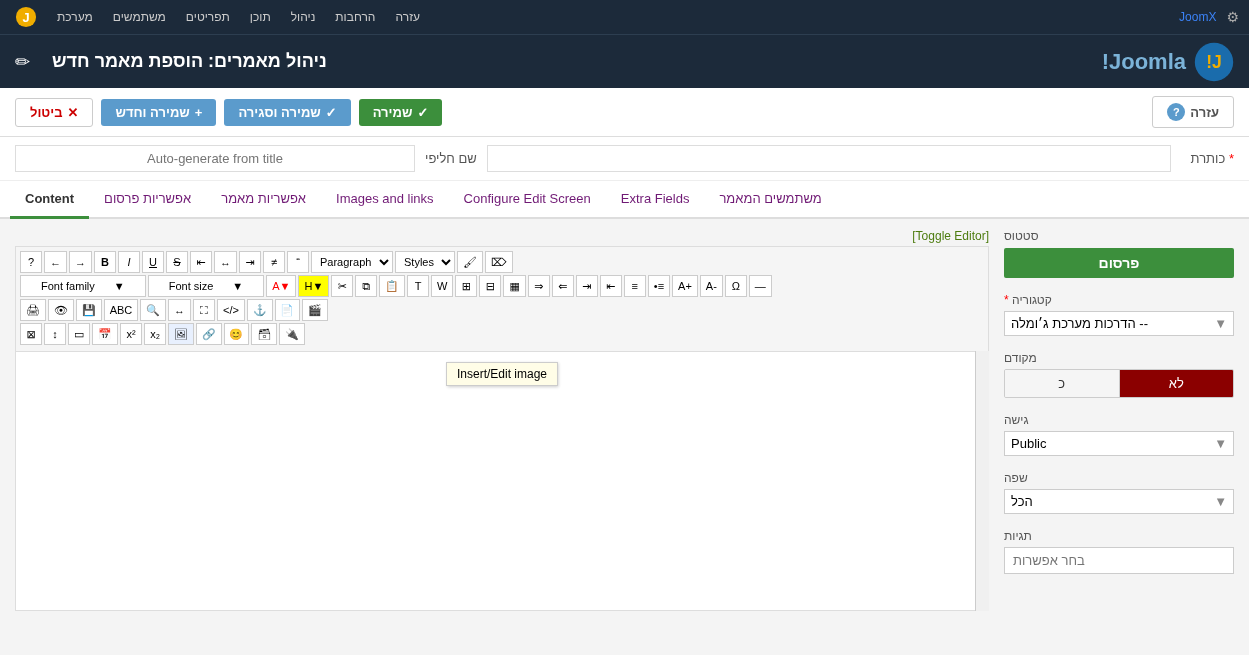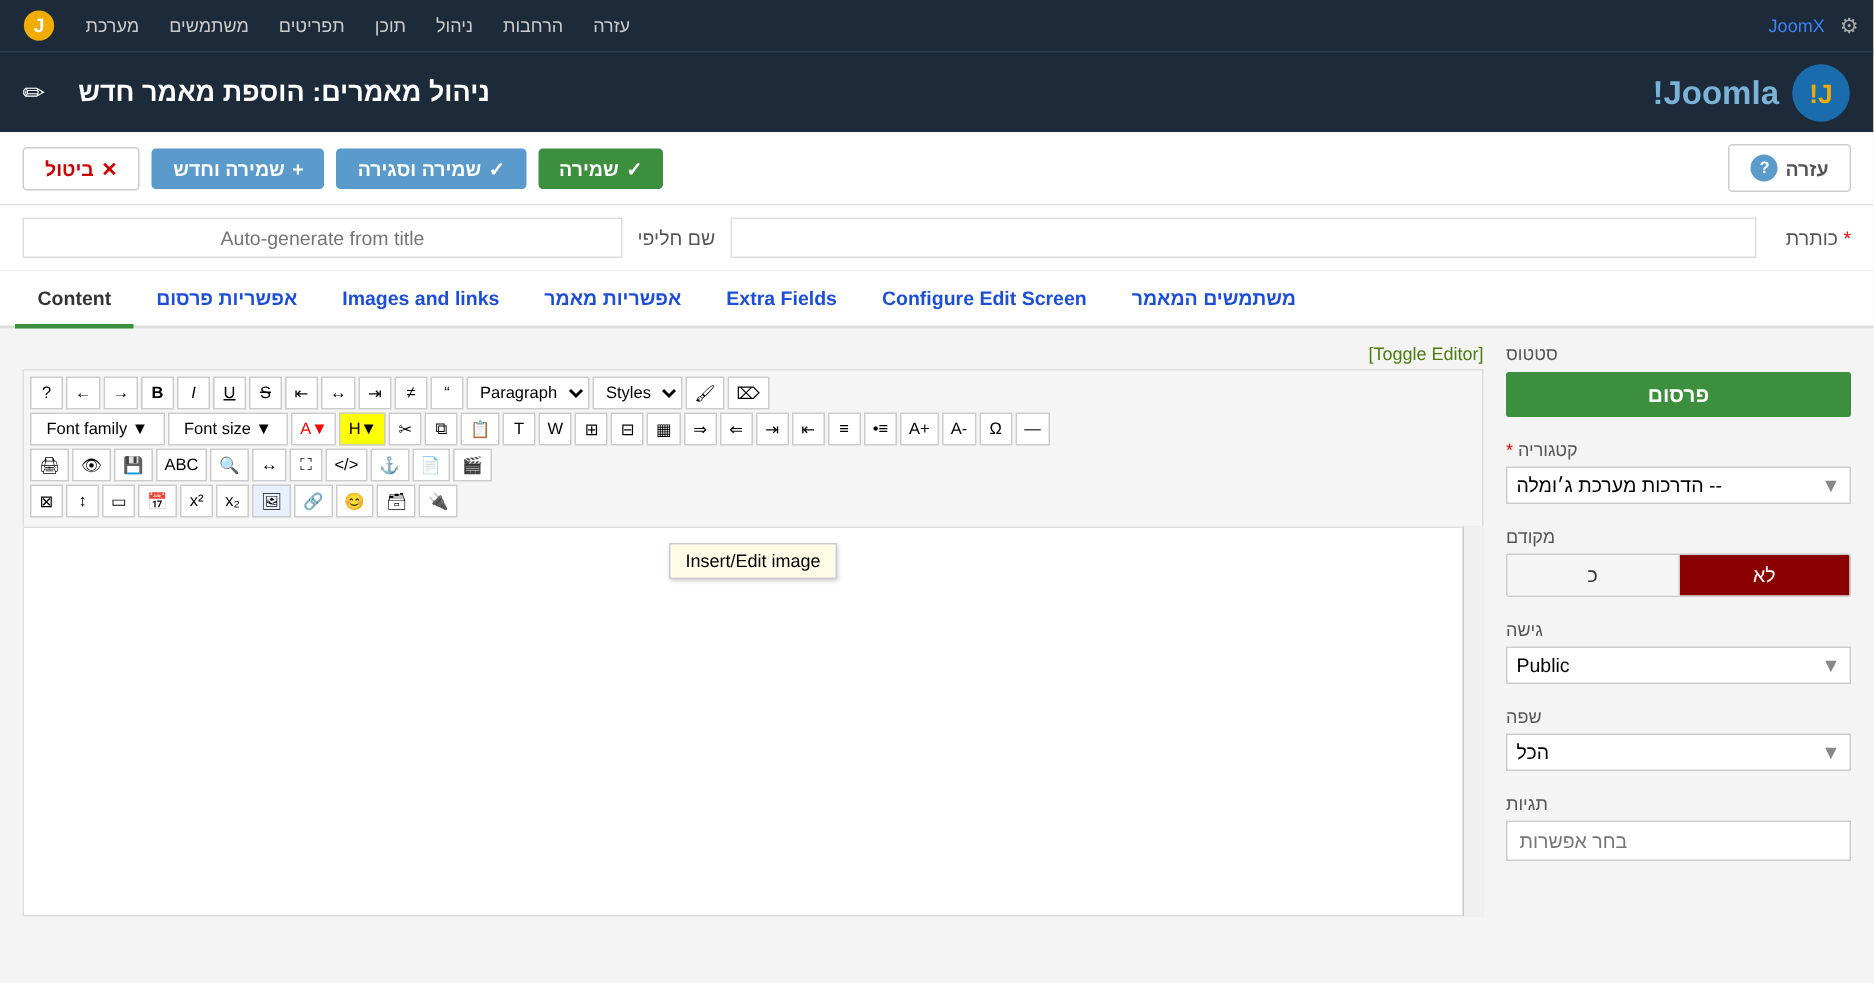--- a/index.html
+++ b/index.html
@@ -110,25 +110,24 @@
       background: #fff;
       border-bottom: 2px solid #ddd;
       display: flex;
       align-items: center;
       padding: 0 10px;
       direction: ltr;
     }
     .tab-item {
       padding: 10px 15px;
       cursor: pointer;
-      color: #1d4ed8;
+      color: #701a75;
       font-size: 13px;
       border-bottom: 3px solid transparent;
       margin-bottom: -2px;
-      font-weight: bold;
     }
     .tab-item.active {
       color: #333;
       font-weight: bold;
       border-bottom: 3px solid #3c8f3c;
     }
 
     
     .sidebar {
       width: 230px;
@@ -255,27 +254,27 @@
       width: 14px;
       height: 100%;
       background: #f0f0f0;
       border-left: 1px solid #ccc;
     }
 
     
     .font-family-btn {
       background: #fff;
       border: 1px solid #ccc;
-      padding: 2px 10px;
+      padding: 2px 20px;
       font-size: 11px;
       height: 22px;
       cursor: pointer;
       display: inline-flex;
       align-items: center;
-      gap: 3px;
+      gap: 19px;
     }
 
     
     .select-with-arrow {
       width: 100%;
       display: flex;
       align-items: center;
       border: 1px solid #ccc;
       background: #fff;
       padding: 4px 6px;
@@ -364,24 +363,24 @@
     <span>כותרת</span>
   </span>
   <input type="text" class="alias-input" style="flex: 1 1 0%; max-width: none; margin-right: 10px;">
   <span style="color:#555;font-size:13px;white-space:nowrap;">שם חליפי</span>
   <input type="text" class="alias-input" style="width: 320px;" placeholder="Auto-generate from title">
 </div>
 
 <div class="tabs-bar">
   <div class="tab-item active">Content</div>
   <div class="tab-item">אפשריות פרסום</div>
+  <div class="tab-item">אפשריות מאמר</div>
   <div class="tab-item">Images and links</div>
-  <div class="tab-item">אפשריות מאמר</div>
+  <div class="tab-item">Configure Edit Screen</div>
   <div class="tab-item">Extra Fields</div>
-  <div class="tab-item">Configure Edit Screen</div>
   <div class="tab-item">משתמשים המאמר</div>
 </div>
 
 <div class="main-content">
 
   <div class="sidebar">
 
     <div class="sidebar-section">
       <div class="sidebar-title">סטטוס</div>
       <button class="sidebar-btn-green">פרסום</button>

